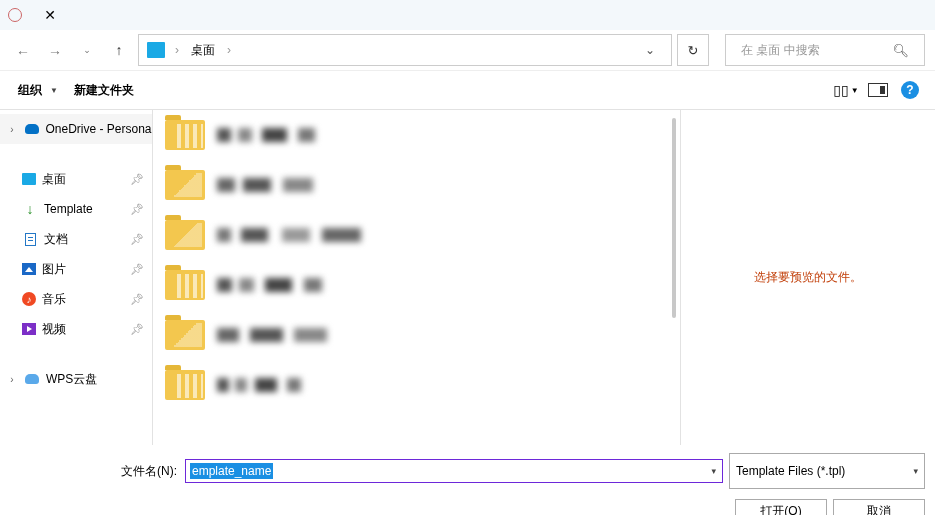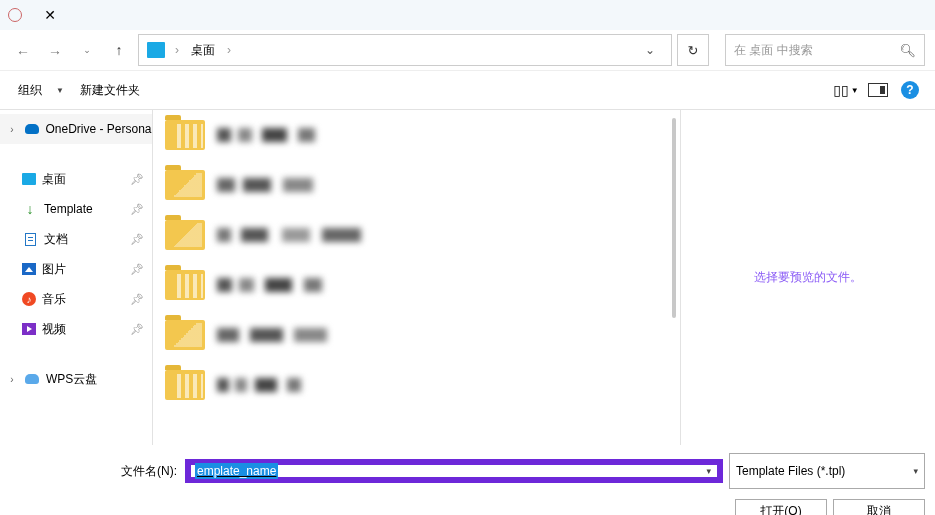--- a/index.html
+++ b/index.html
@@ -83,42 +83,43 @@
     display: flex; align-items: center; justify-content: center;
     margin-left: -1px;
     color: #333;
     font-size: 13px;
   }
   .search-box {
     width: 200px; height: 32px;
     border: 1px solid #ccc;
     display: flex;
     align-items: center;
-    padding: 0 8px;
+    padding: 0 15px;
     margin-left: 10px;
     color: #999;
   }
   .search-box .ph { flex: 1; }
   .search-box .mag { color: #555; font-size: 13px; }
 
   
   .toolbar {
     height: 40px;
     display: flex;
     align-items: center;
     padding: 0 10px;
     border-top: 1px solid #eee;
     border-bottom: 1px solid #e2e2e2;
   }
   .toolbar .tbtn {
     padding: 4px 8px;
     display: flex;
     align-items: center;
-    gap: 12px;
-    font-size: 12px;
+    gap: 6px;
+    font-size: 12px;
+    font-weight: bold;
   }
   .toolbar .tbtn .dd { font-size: 8px; color: #444; margin-left: 2px; }
   .toolbar-spacer { flex: 1; }
   .tool-icon {
     width: 30px; height: 30px;
     display: flex;
     align-items: center;
     justify-content: center;
     margin-left: 2px;
     font-size: 14px;
@@ -267,21 +268,21 @@
   }
 
   
   .preview {
     width: 255px;
     border-left: 1px solid #e2e2e2;
     display: flex;
     align-items: center;
     justify-content: center;
     font-size: 12px;
-    color: #8b5cf6;
+    color: #c2410c;
     text-align: center;
   }
 
   
   .footer {
     height: 70px;
     padding: 8px 10px;
     display: flex;
     flex-direction: column;
     gap: 10px;
@@ -292,27 +293,26 @@
     justify-content: flex-end;
     gap: 6px;
   }
   .flabel {
     font-size: 12px;
     margin-right: 2px;
   }
   .fname-input {
     flex: 1;
     height: 24px;
-    border: 6px solid #6d28d9;
+    border: 1px solid #6d28d9;
     display: flex;
     align-items: center;
     padding: 0 4px;
     max-width: 538px;
     position: relative;
-    text-decoration: underline;
   }
   .fname-input .sel {
     background: #1a8fe3;
     color: #fff;
     padding: 1px 2px;
     font-size: 12px;
   }
   .fname-input .dd {
     position: absolute;
     right: 6px;

